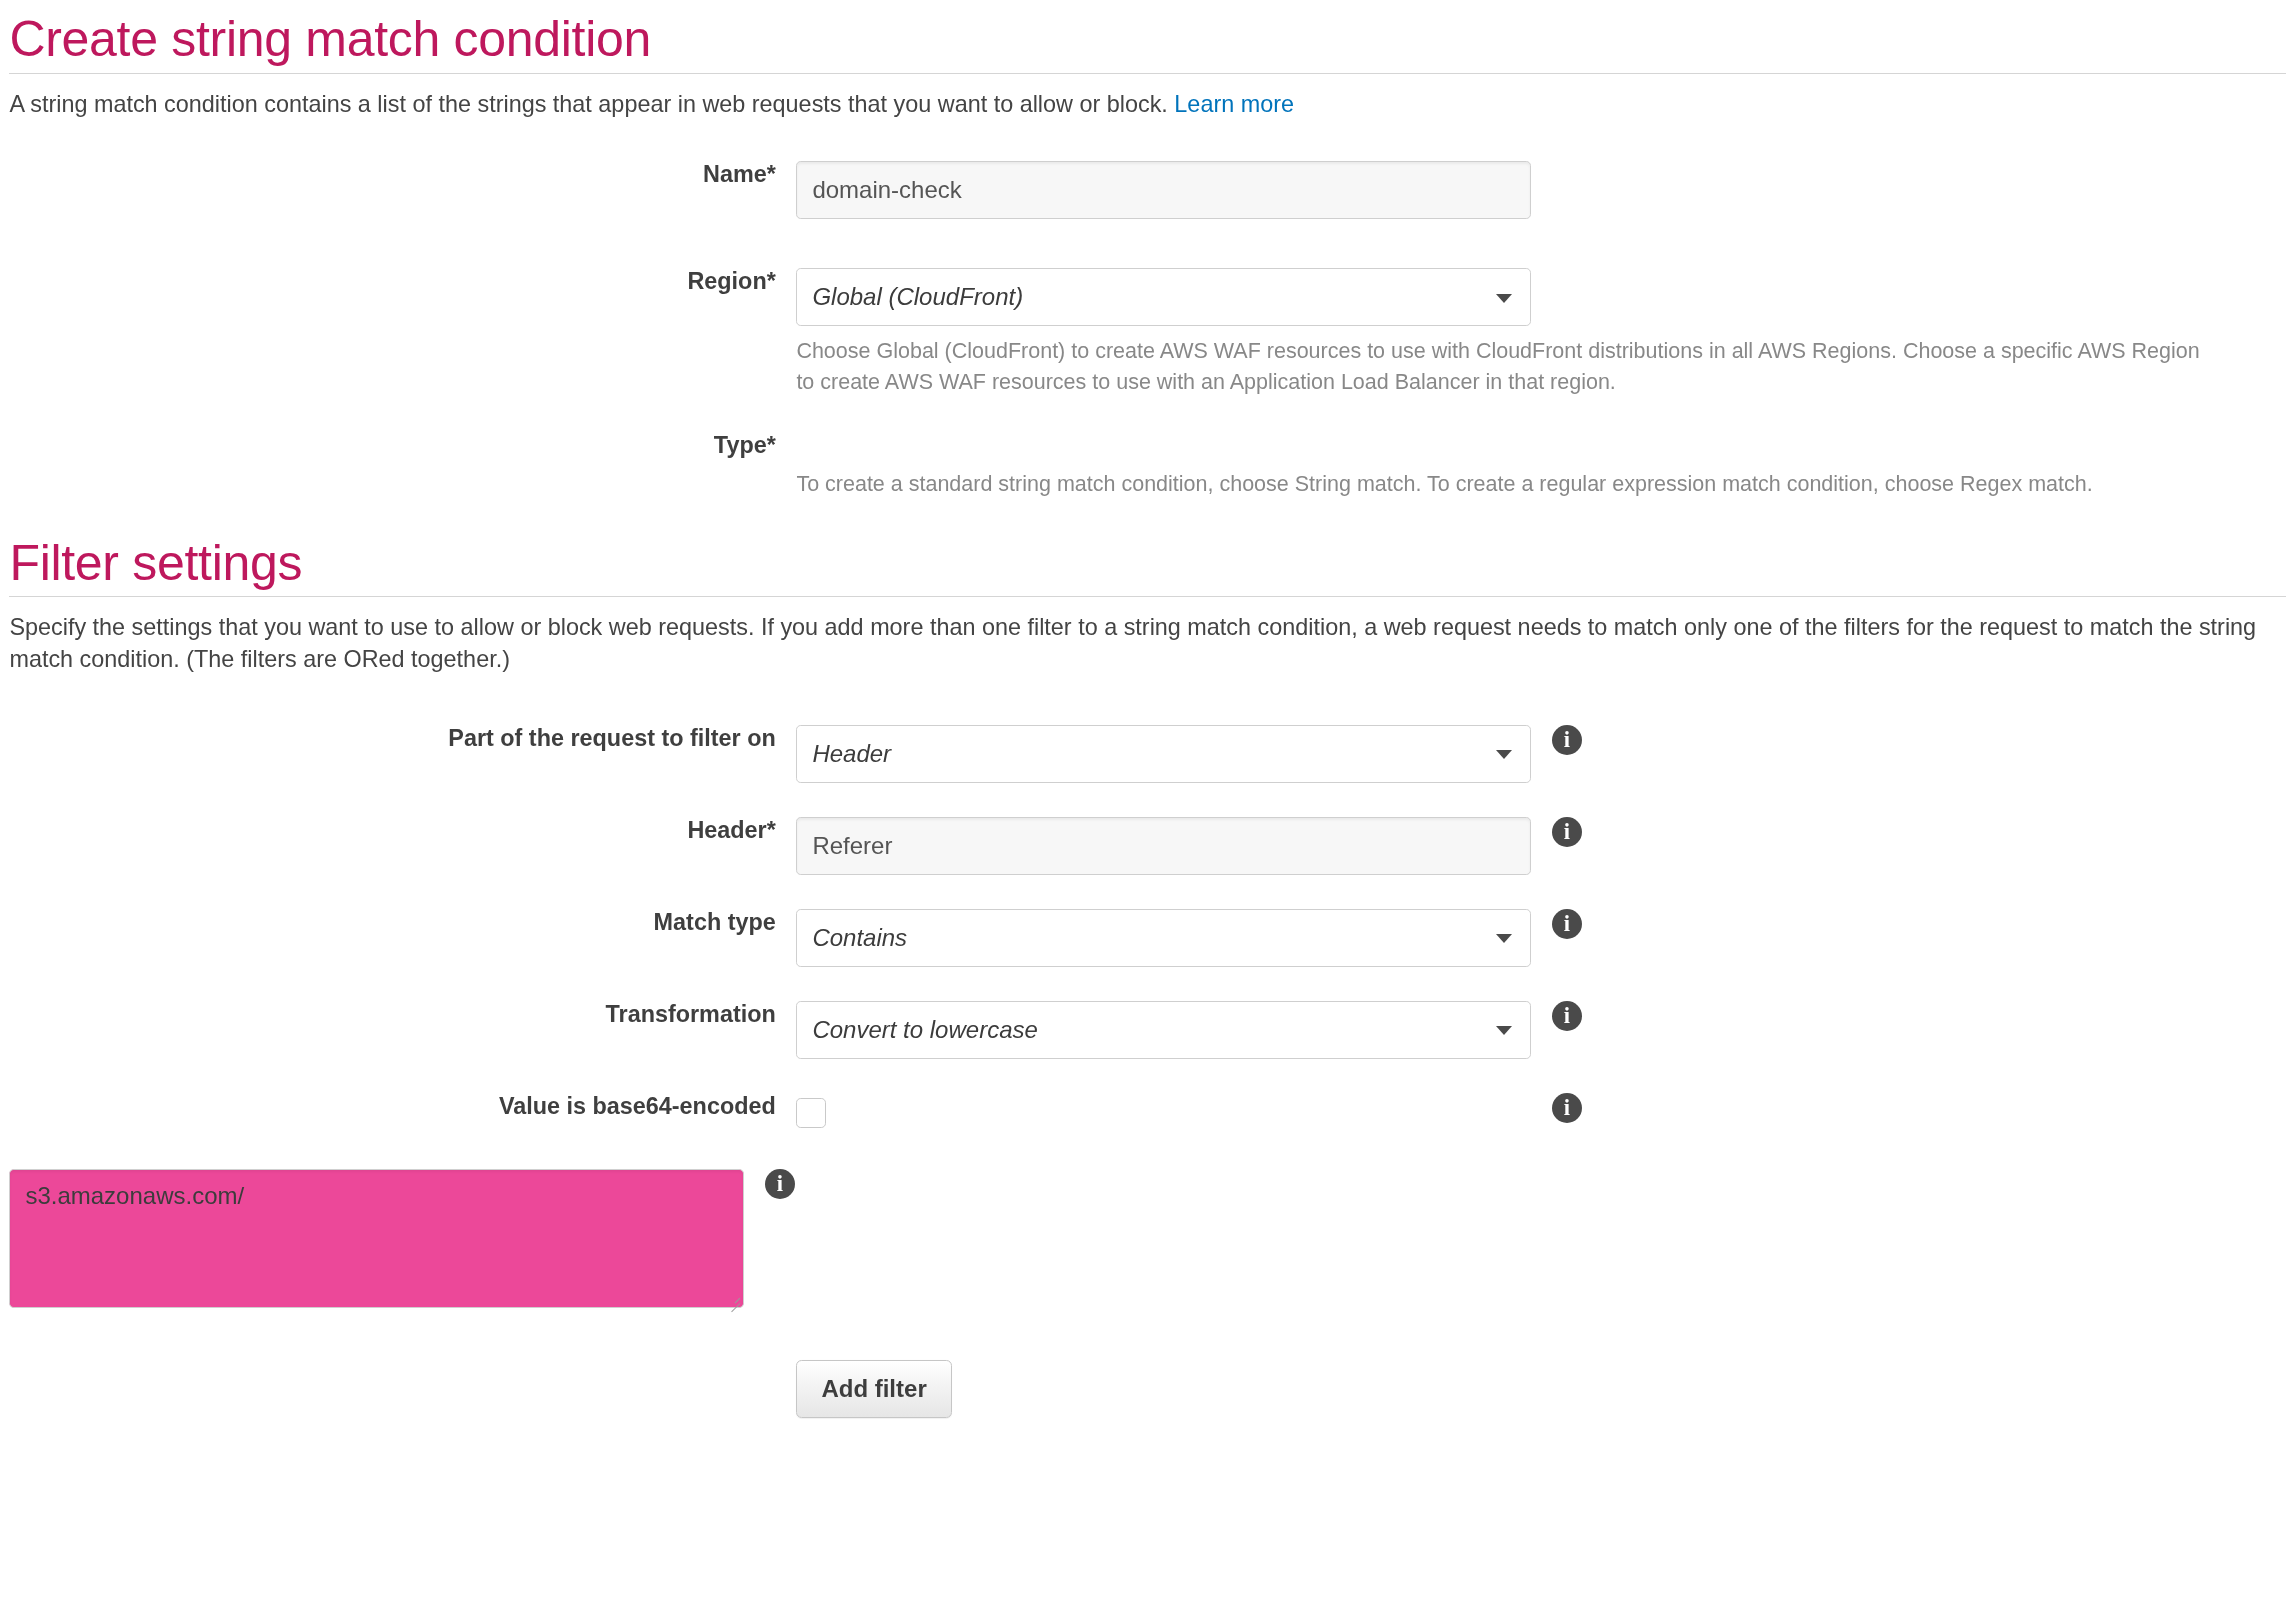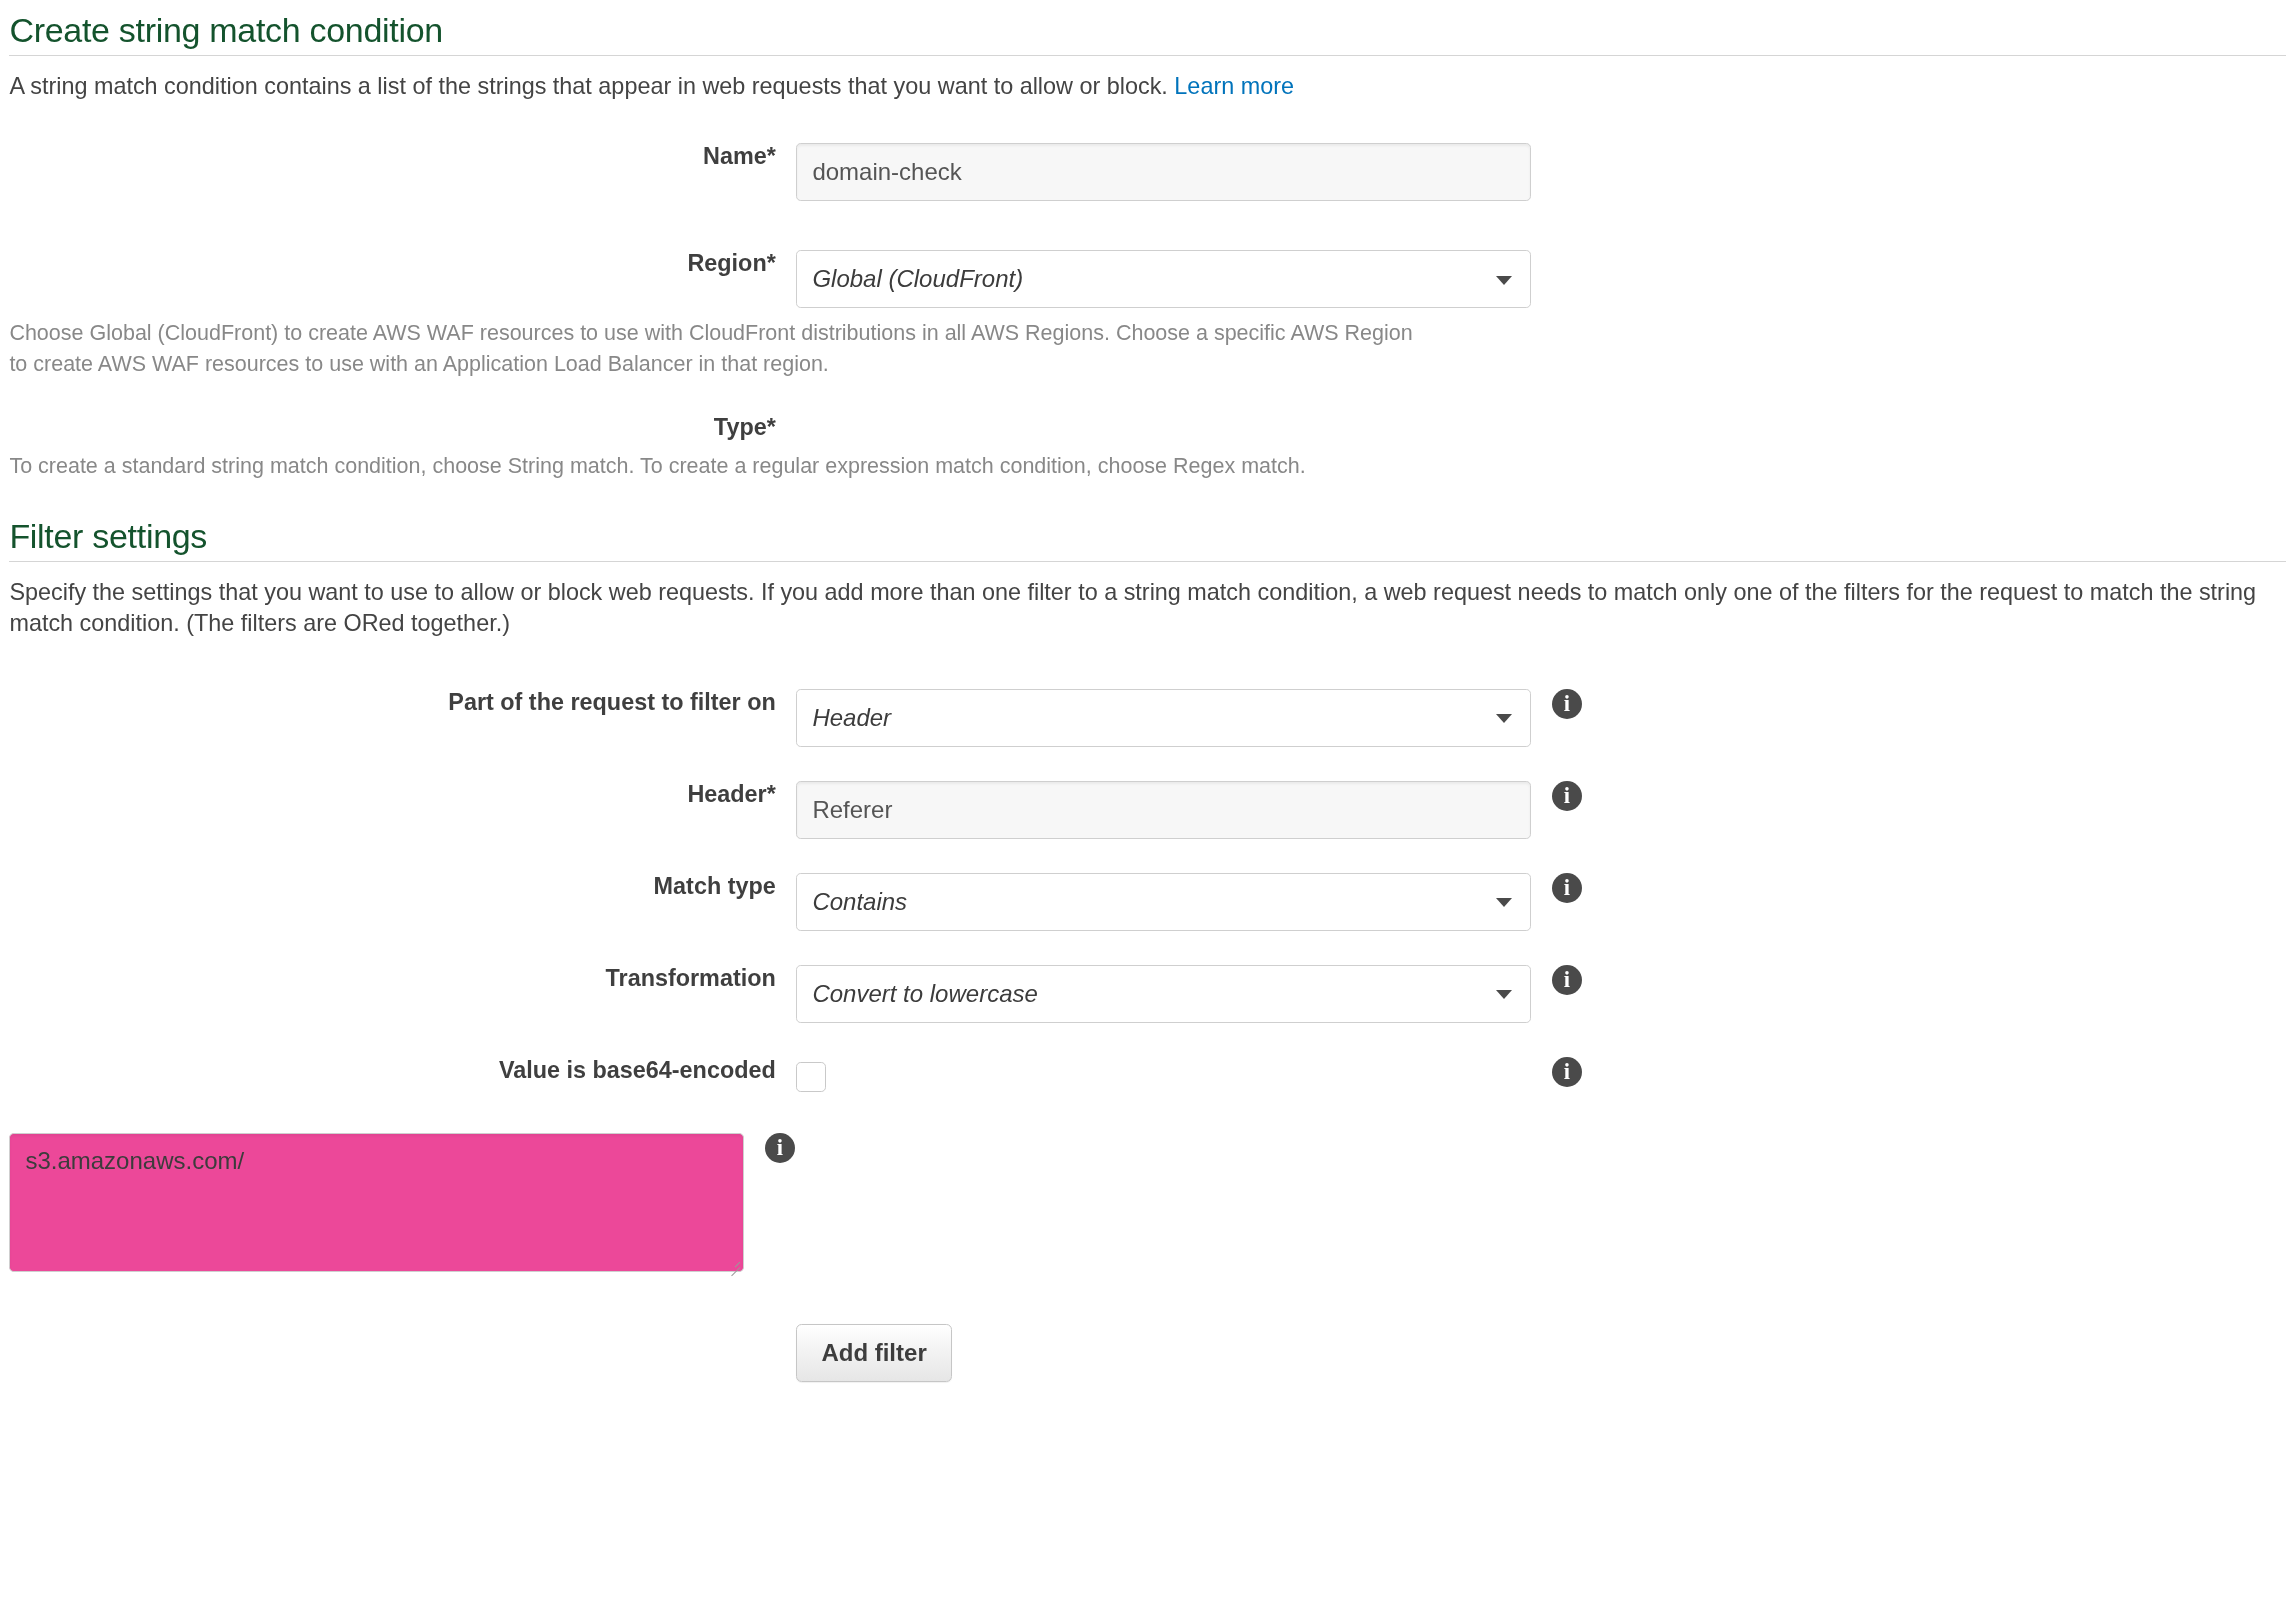--- a/index.html
+++ b/index.html
@@ -18,23 +18,23 @@
   .page {
     position: relative;
     width: 2295px;
     height: 1611px;
     box-sizing: border-box;
     padding: 0 9.4px;
   }
 
   
   .section-title {
-    font-size: 34px;
+    font-size: 50px;
     font-weight: 400;
-    color: #14532d;
+    color: #be185d;
     line-height: 1.12;
     letter-spacing: -0.3px;
     margin: 0;
     padding: 11.2px 0 5.6px 0;
   }
   .rule {
     border: 0;
     border-top: 1.9px solid #d5d5d5;
     margin: 0;
     height: 0;
@@ -67,21 +67,20 @@
     box-sizing: border-box;
     padding-right: 20.6px;
   }
   .field-col {
     display: flex;
     align-items: flex-start;
     border-radius: 28px;
   }
   .help-row {
     display: flex;
-    flex-direction: column;
   }
   .help-spacer {
     width: 787px;
     min-width: 787px;
   }
   .help-text {
     font-size: 21.5px;
     line-height: 1.45;
     color: #888888;
     max-width: 1405px;

